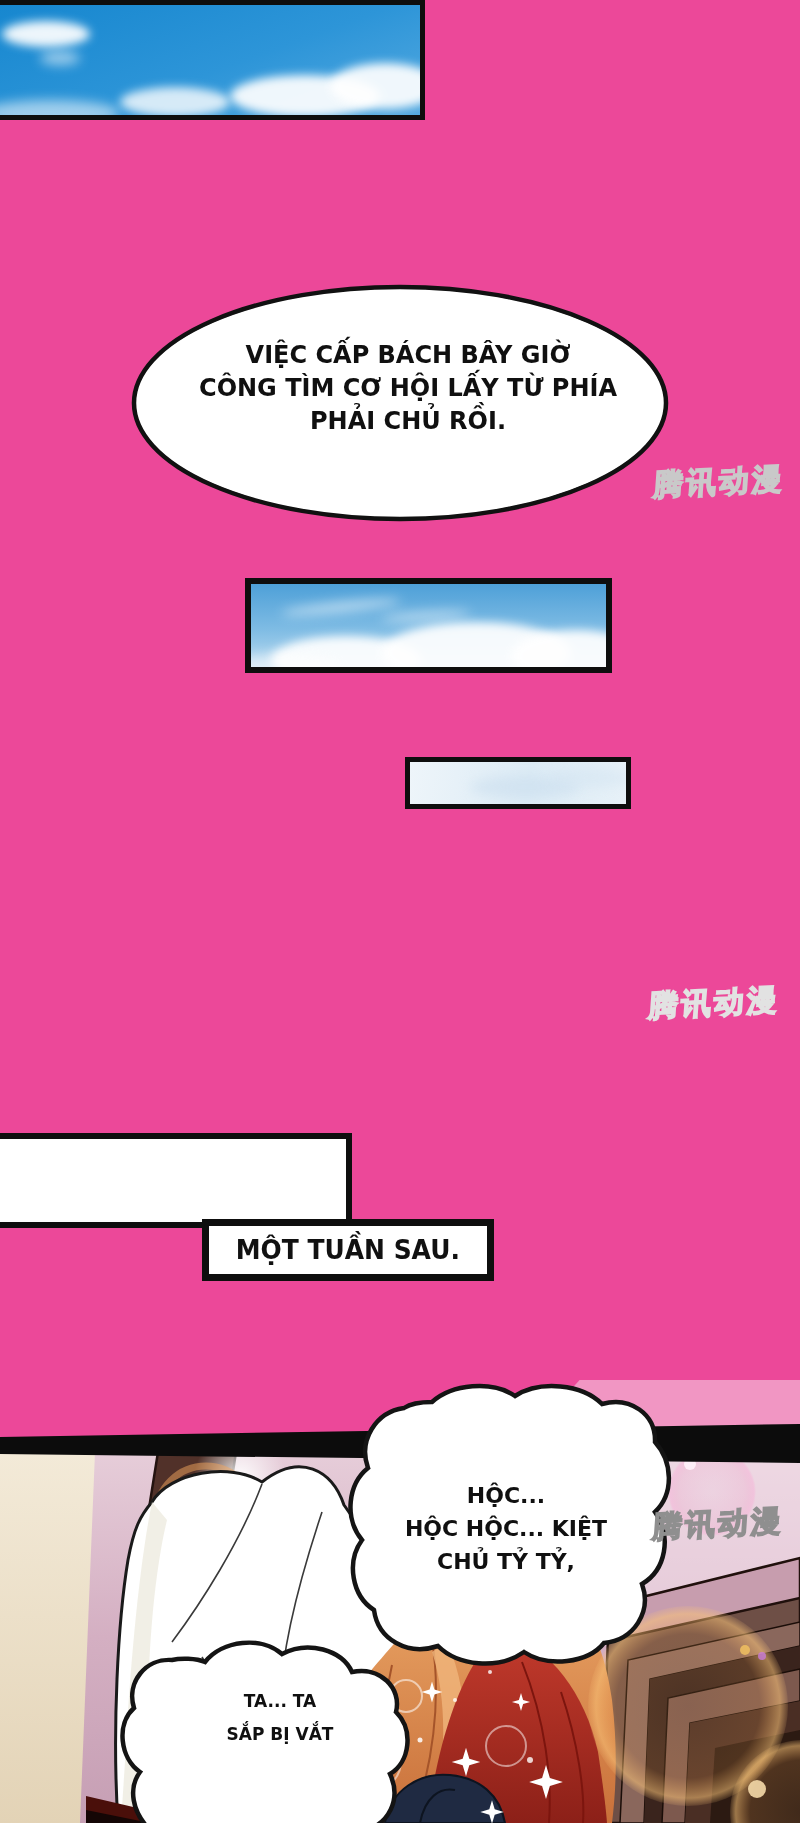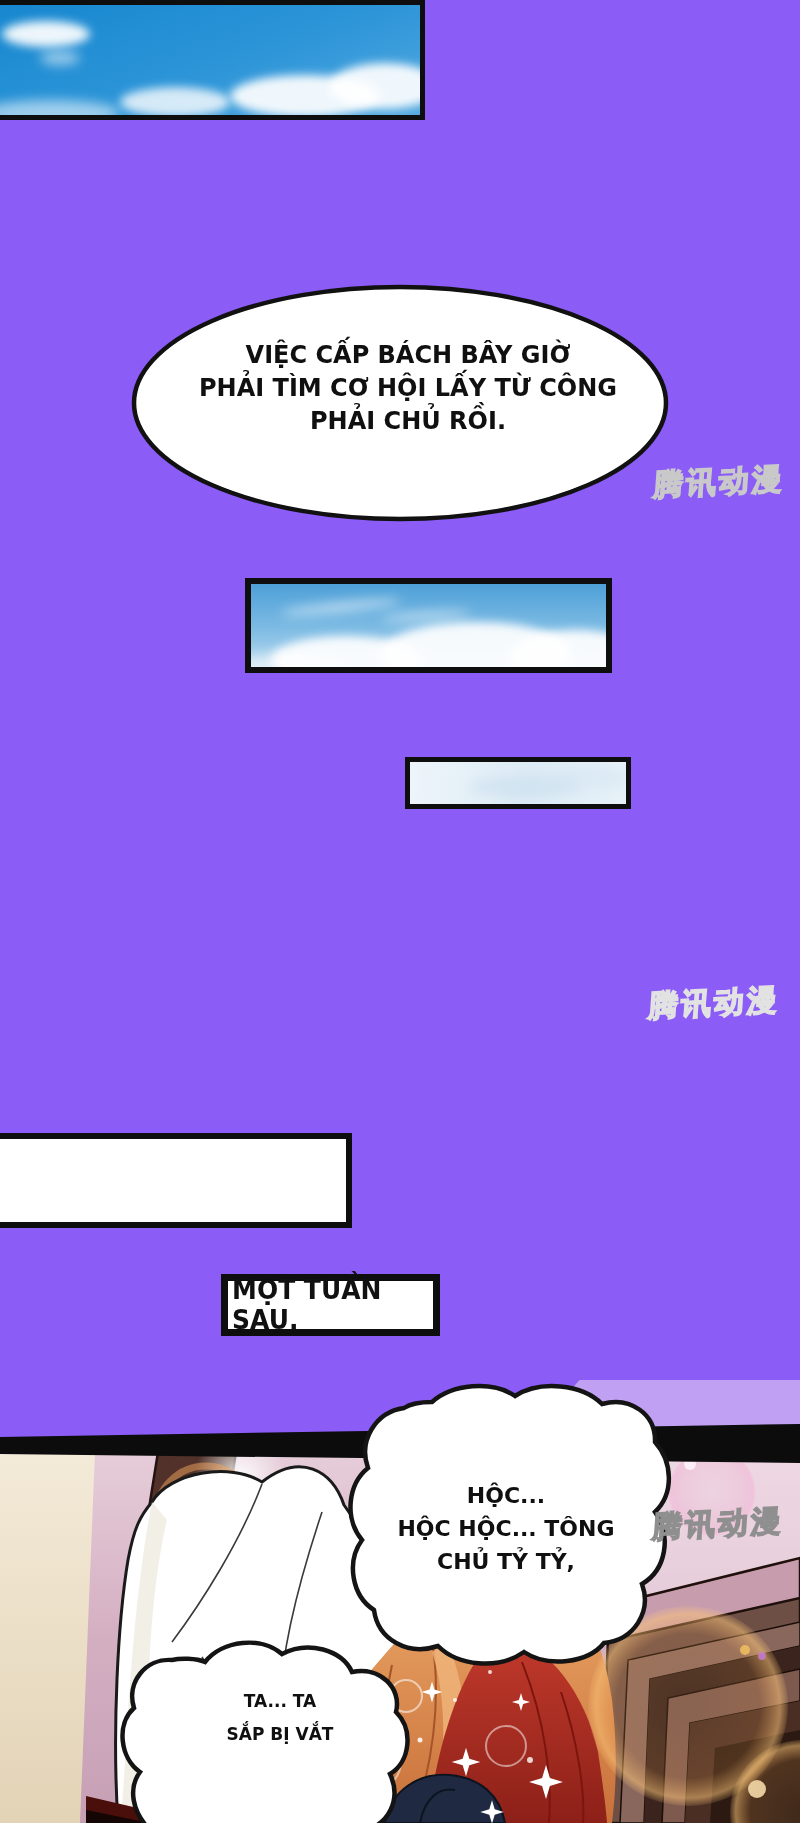--- a/index.html
+++ b/index.html
@@ -1,16 +1,16 @@
 <!DOCTYPE html>
 <html><head>
 <meta charset="utf-8">
 <style>
   html,body{margin:0;padding:0;background:#777;}
-  #page{position:relative;width:800px;height:1823px;background:#8b5cf6;overflow:hidden;
+  #page{position:relative;width:800px;height:1823px;background:#ec4899;overflow:hidden;
         font-family:"DejaVu Sans",sans-serif;margin:0 auto;}
   .abs{position:absolute;}
   
   .panel{box-sizing:border-box;border:5px solid #0e0e0e;overflow:hidden;}
   #sky1{left:0;top:400;width:425px;height:120px;border-left:none;border-width:5px;
         background:linear-gradient(160deg,#1787cf 0%,#2d95d8 55%,#53a9e0 100%);z-index:1;}
   #sky2{left:245px;top:578px;width:367px;height:95px;border-width:6px;
         background:linear-gradient(180deg,#4ea0d8 0%,#7fbce4 55%,#b8d9ef 100%);z-index:1;}
   #sky3{left:405px;top:757px;width:226px;height:52px;border-width:5px;
         background:linear-gradient(100deg,#eef5fa 0%,#dcebf5 55%,#e7f1f8 100%);z-index:1;}
@@ -50,21 +50,21 @@
     <div class="cloud faint" style="left:-20px;top:95px;width:140px;height:26px;"></div>
   </div>
 
   <svg class="abs z2" style="left:0;top:230px;" width="800" height="300" viewBox="0 230 800 300">
     <ellipse cx="400" cy="403" rx="266" ry="116" fill="#ffffff" stroke="#111111" stroke-width="4.5"></ellipse>
     <path d="M447,466 L517,501 L471,440 Z" fill="#ffffff" stroke="#111111" stroke-width="4" stroke-linejoin="round"></path>
     <ellipse cx="400" cy="403" rx="263" ry="113" fill="#ffffff"></ellipse>
   </svg>
   <div id="txtPlan" class="abs btxt">
     <span>VIỆC CẤP BÁCH BÂY GIỜ</span>
-    <span>PHẢI TÌM CƠ HỘI LẤY TỪ CÔNG</span>
+    <span>CÔNG TÌM CƠ HỘI LẤY TỪ PHÍA</span>
     <span>PHẢI CHỦ RỒI.</span>
   </div>
 
   <div id="wm1" class="abs wm">腾讯动漫</div>
 
   <div id="sky2" class="abs panel">
     <div class="cloud faint" style="left:30px;top:18px;width:120px;height:10px;transform:rotate(-6deg);"></div>
     <div class="cloud faint" style="left:130px;top:28px;width:90px;height:8px;transform:rotate(-4deg);"></div>
     <div class="cloud" style="left:20px;top:52px;width:150px;height:48px;"></div>
     <div class="cloud" style="left:130px;top:38px;width:190px;height:62px;"></div>
@@ -74,21 +74,21 @@
 
   <div id="sky3" class="abs panel">
     <div class="cloud faint" style="left:60px;top:14px;width:110px;height:22px;background:#c9ddee;"></div>
     <div class="cloud faint" style="left:140px;top:6px;width:80px;height:20px;background:#d4e5f2;"></div>
   </div>
 
   <div id="wm2" class="abs wm">腾讯动漫</div>
 
   <div class="abs wbox" style="left:-12px;top:1133px;width:364px;height:95px;"></div>
 
-  <div id="captionBox" class="abs wbox" style="left:202px;top:1274px;width:219px;height:62px;border-width:7px;margin-left:19px;">
+  <div id="captionBox" class="abs wbox" style="left:202px;top:1219px;width:292px;height:62px;border-width:7px;">
     <span>MỘT TUẦN SAU.</span>
   </div>
 
   <svg class="abs" style="left:0;top:1380px;" width="800" height="443" viewBox="0 1380 800 443">
     <defs>
       <linearGradient id="gPink" x1="0" y1="0" x2="0" y2="1">
         <stop offset="0" stop-color="#e6cdd9"></stop>
           <stop offset="0.5" stop-color="#d4afc2"></stop>
           <stop offset="1" stop-color="#c69fb4"></stop>
       </linearGradient>
@@ -204,21 +204,21 @@
 
     <path d="M205,1662 C222,1640 262,1636 282,1654 C308,1640 342,1650 352,1672
              C380,1666 402,1688 396,1712 C414,1730 410,1762 390,1774
              C402,1800 388,1824 366,1830 L150,1830 C132,1812 128,1788 140,1772
              C120,1758 116,1724 134,1708 C126,1682 146,1658 172,1660
              C180,1658 196,1658 205,1662 Z" fill="#ffffff" stroke="#141414" stroke-width="4.5"></path>
   </svg>
 
   <div id="txtGasp" class="abs btxt">
     <span>HỘC...</span>
-    <span>HỘC HỘC... TÔNG</span>
+    <span>HỘC HỘC... KIỆT</span>
     <span>CHỦ TỶ TỶ,</span>
   </div>
   <div id="txtDrained" class="abs btxt">
     <span>TA... TA</span>
     <span>SẮP BỊ VẮT</span>
   </div>
 
   <div id="wm3" class="abs wm">腾讯动漫</div>
 
 </div>

